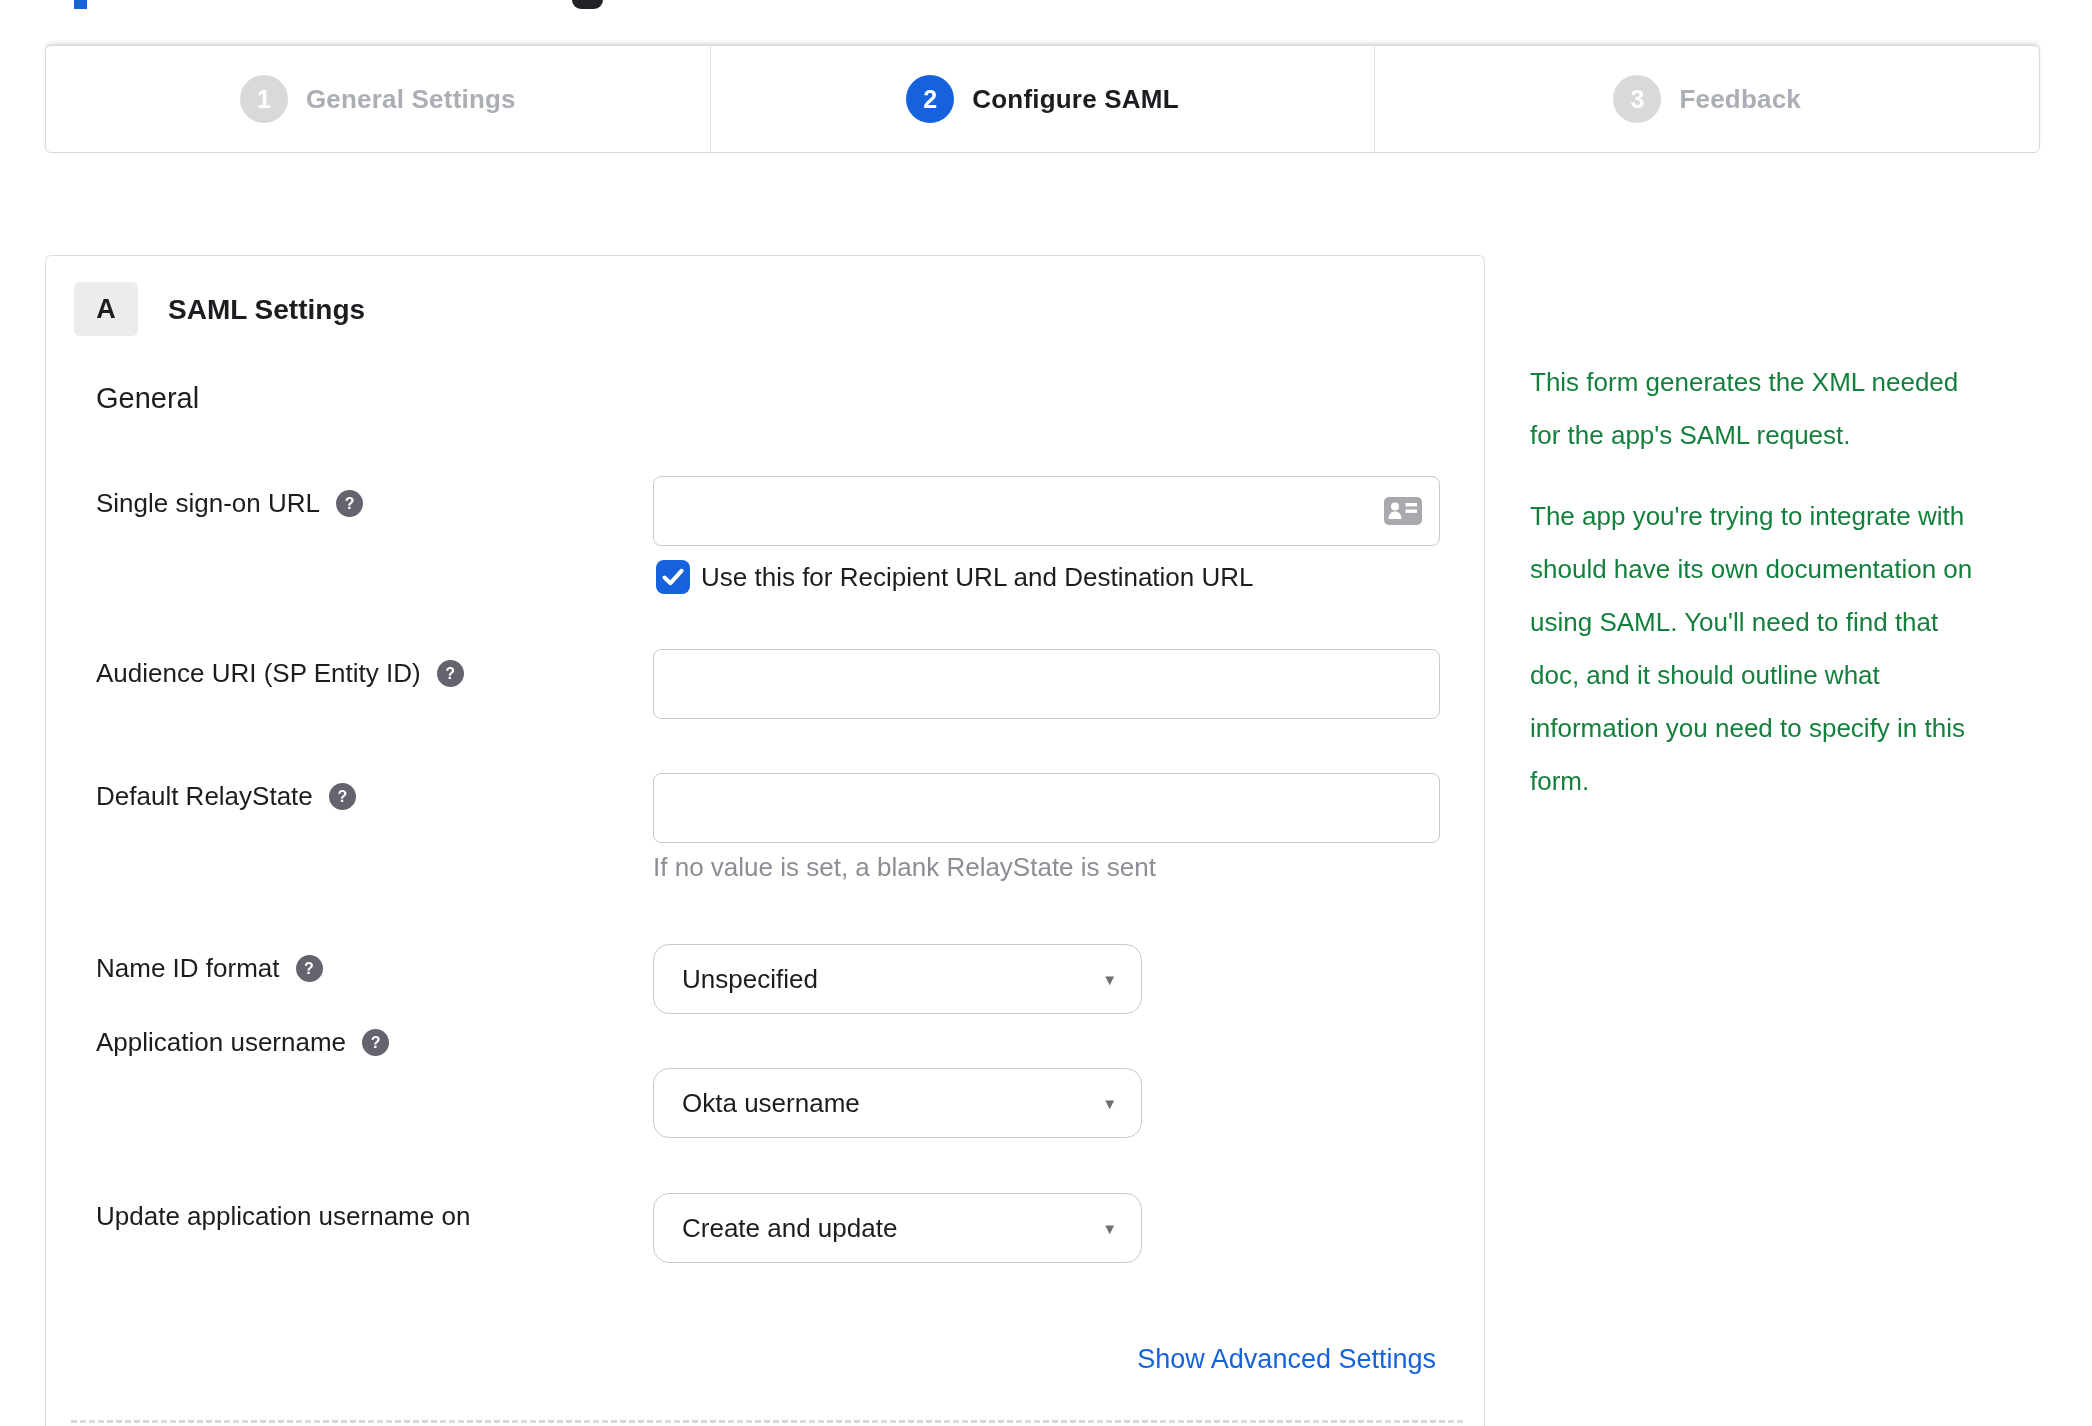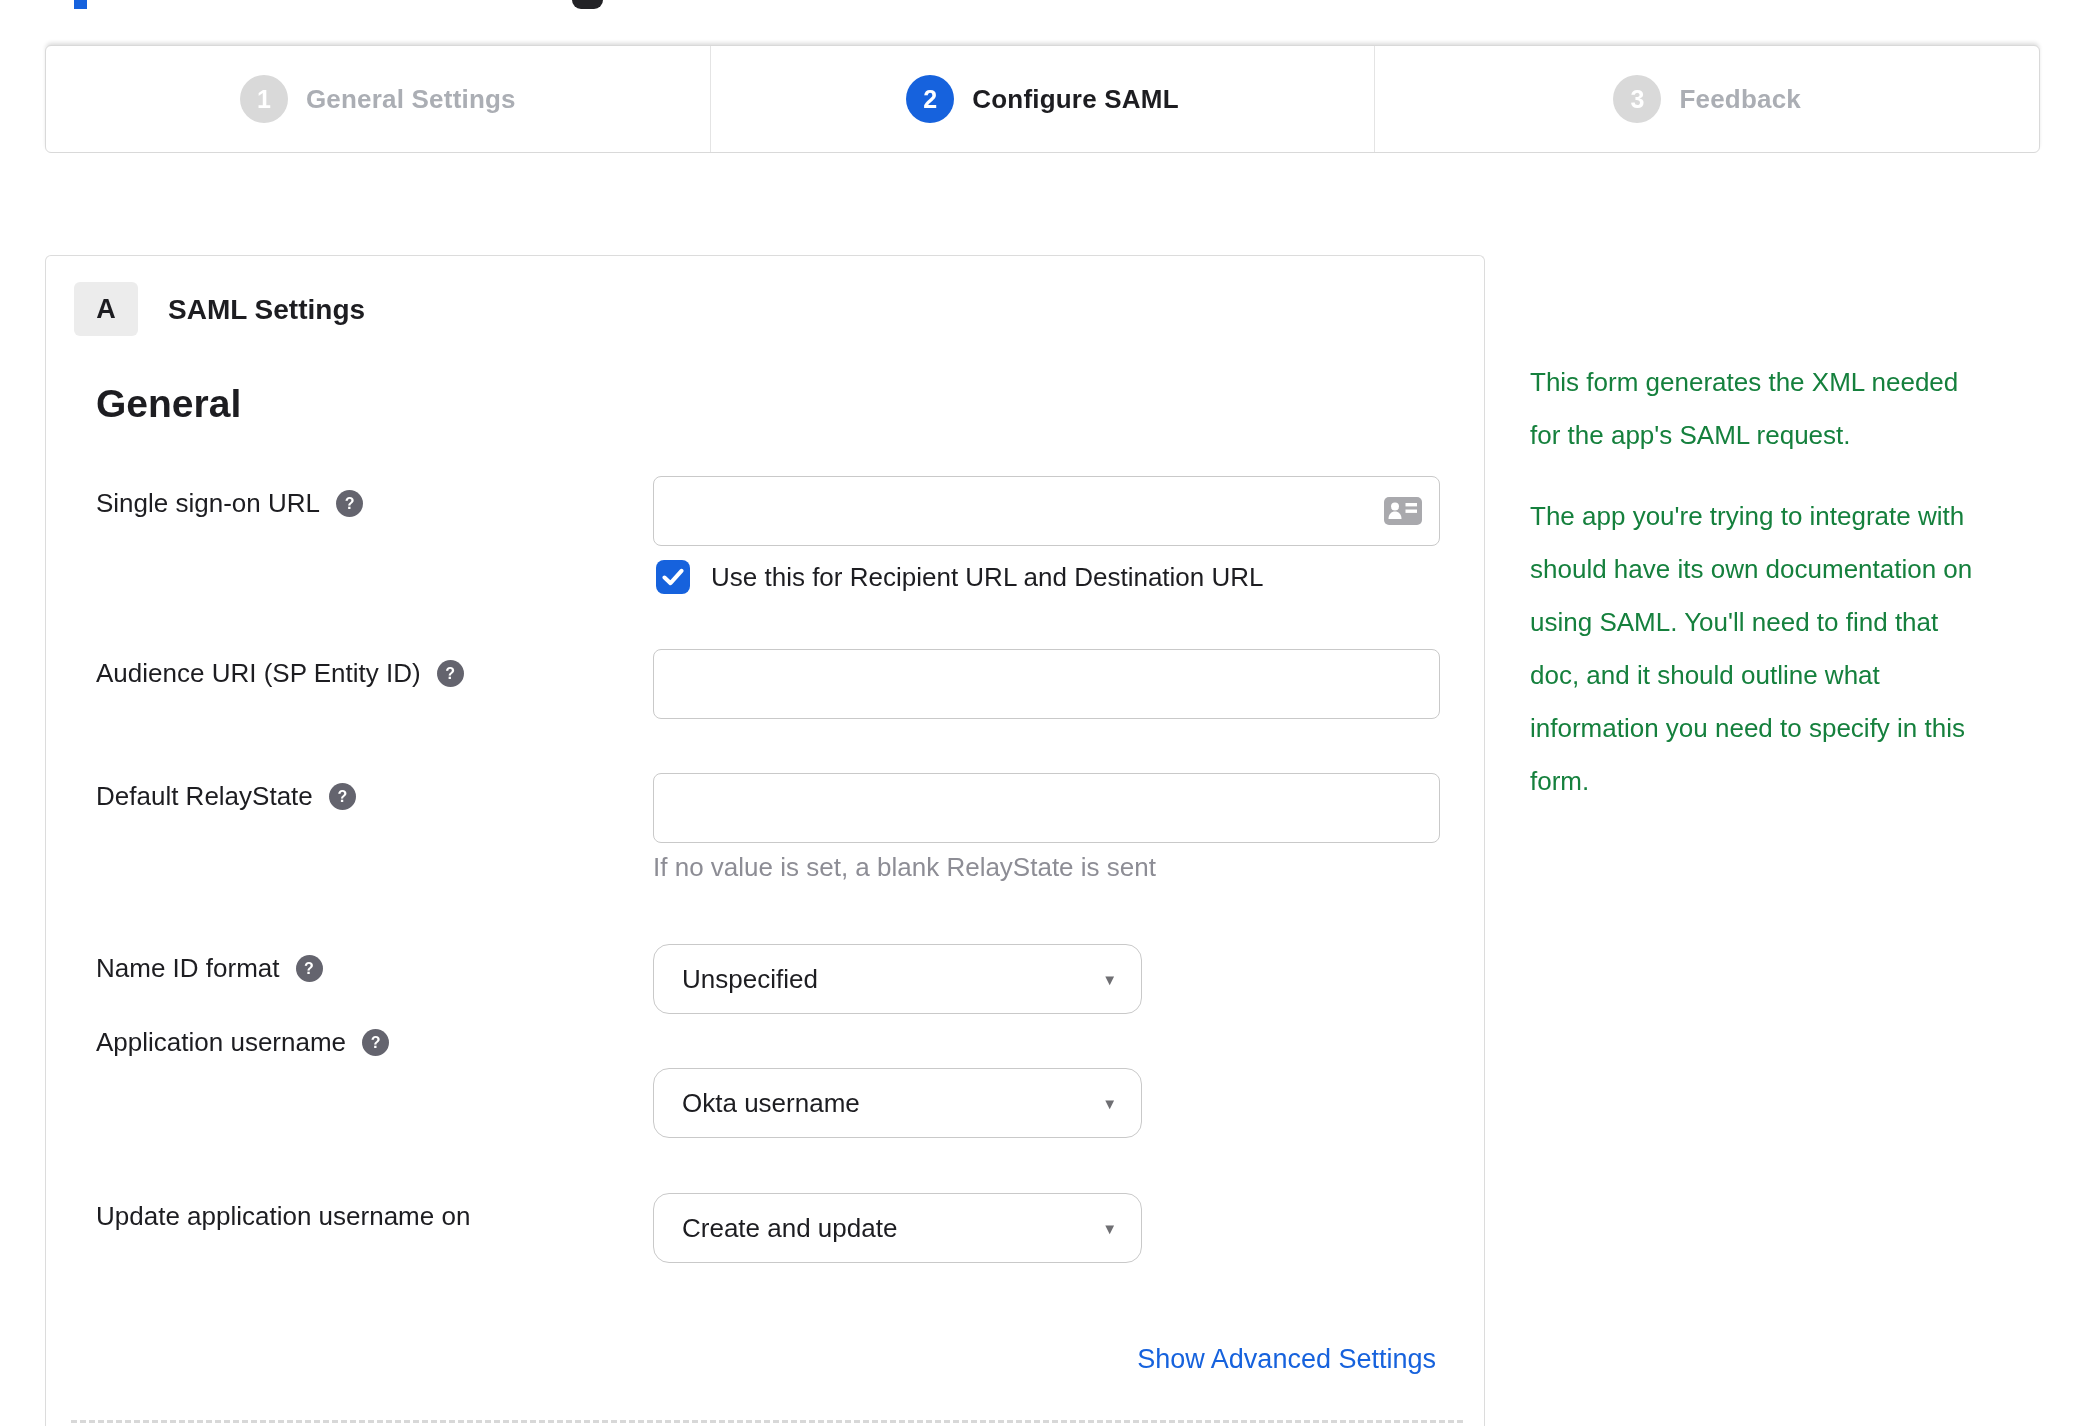--- a/index.html
+++ b/index.html
@@ -25,35 +25,35 @@
   .step.active .step-label { color:#1d1d21; }
 
   
   .panel { position:absolute; left:45px; top:255px; width:1440px; height:1171px; background:#fff;
            border:1px solid #dcdcdc; border-bottom:none; border-radius:6px 6px 0 0; }
 
   .badge { position:absolute; left:28px; top:26px; width:64px; height:54px; background:#ececec;
            border-radius:6px; display:flex; align-items:center; justify-content:center;
            font-size:27px; font-weight:bold; color:#1d1d21; }
   .panel-title { position:absolute; left:122px; top:38px; font-size:28px; font-weight:bold; color:#1d1d21; }
-  .general-heading { position:absolute; left:50px; top:126px; font-size:39px; font-weight:bold; color:#1d1d21; }
+  .general-heading { position:absolute; left:50px; top:126px; font-size:29px; font-weight:normal; color:#1d1d21; }
 
   .label-row { position:absolute; left:50px; display:flex; align-items:center; gap:16px; }
   .field-label { font-size:26px; color:#1d1d21; }
   .help-icon { width:27px; height:27px; border-radius:50%; background:#64646e; color:#fff;
                font-size:16px; font-weight:bold; display:flex; align-items:center; justify-content:center;
                cursor:pointer; flex:0 0 auto; }
 
   .input-wrap { position:absolute; left:607px; width:787px; height:70px; }
   .text-input { width:100%; height:100%; border:1px solid #c9c9c9; border-radius:8px; background:#fff;
                 font-size:26px; font-family:"Liberation Sans", sans-serif; color:#1d1d21;
                 padding:0 70px 0 25px; outline:none; }
   .card-icon { position:absolute; right:17px; top:50%; transform:translateY(-50%); }
 
-  .checkbox-row { position:absolute; left:610px; display:flex; align-items:center; gap:21px; }
+  .checkbox-row { position:absolute; left:610px; display:flex; align-items:center; gap:11px; }
   .checkbox { width:34px; height:34px; background:#1662dd; border-radius:8px; display:flex;
               align-items:center; justify-content:center; cursor:pointer; flex:0 0 auto; }
   .checkbox-label { font-size:26px; color:#1d1d21; }
 
   .hint { position:absolute; left:607px; font-size:26px; color:#8d8d95; }
 
   .select { position:absolute; left:607px; width:489px; height:70px; border:1px solid #c9c9c9;
             border-radius:16px; background:#fff; display:flex; align-items:center; cursor:pointer; }
   .select-value { font-size:26px; color:#1d1d21; padding-left:28px; }
   .select-arrow { position:absolute; right:24px; top:50%; transform:translateY(-50%);

